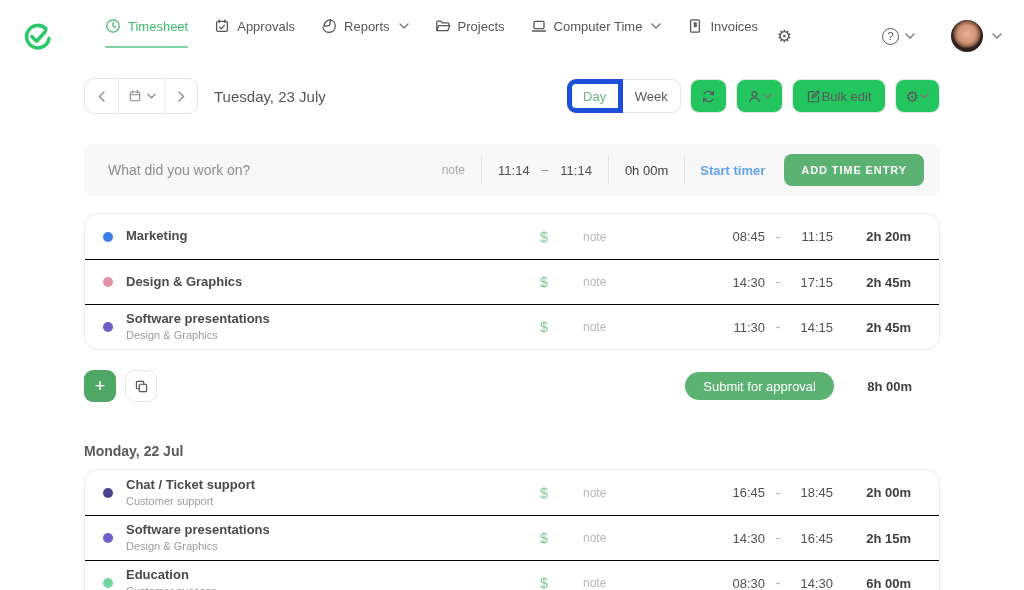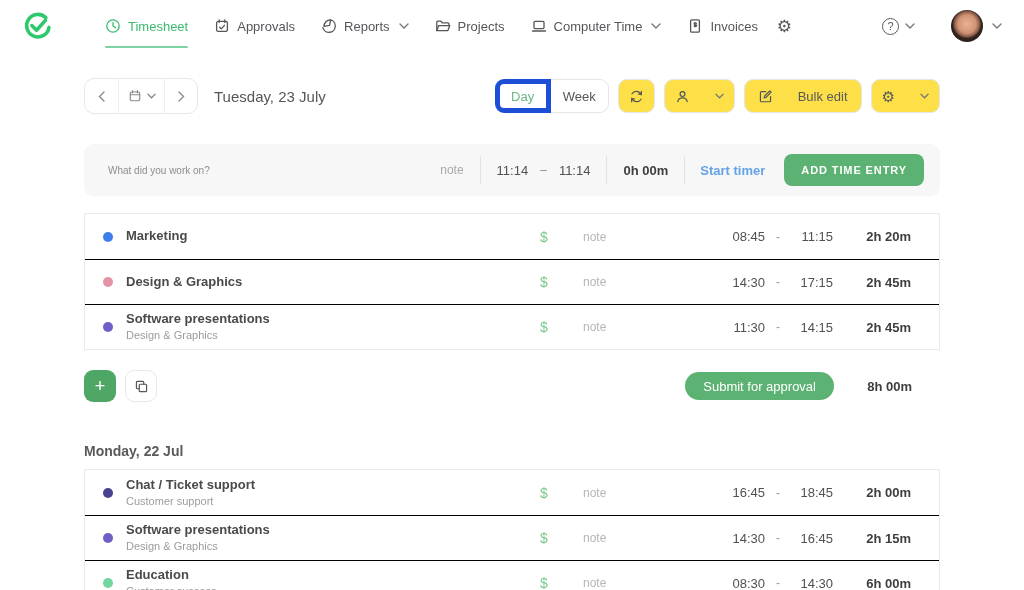--- a/index.html
+++ b/index.html
@@ -1,21 +1,21 @@
 <!DOCTYPE html>
 <html><head>
 <meta charset="utf-8">
 <style>
   *{box-sizing:border-box;margin:0;padding:0}
   html,body{width:1024px;height:590px;overflow:hidden}
   body{font-family:"Liberation Sans",sans-serif;background:#fff;color:#4b4b4b}
   svg{display:block}
 
   
-  .topnav{display:flex;align-items:center;height:52px;padding:0 22px}
+  .topnav{display:flex;align-items:flex-end;height:52px;padding:0 22px}
   .logo{width:30px;height:30px;margin-right:40px;flex:none}
   .nav-items{display:flex;align-items:center;height:52px}
   .nav-item{display:flex;align-items:center;gap:7px;padding:0 13px;height:52px;font-size:13px;color:#55565a;cursor:pointer;position:relative}
   .nav-item .chev{margin-left:2px}
   .nav-item.active{color:#3dba71}
   .nav-item.active::after{content:"";position:absolute;left:13px;right:13px;bottom:4px;height:2px;background:#7ed3a4;border-radius:2px}
   .nav-right{margin-left:auto;display:flex;align-items:center}
   .gear-glyph{font-size:17px;color:#5a5a5a;line-height:1;cursor:pointer}
   .help-group{display:flex;align-items:center;gap:6px;margin-left:90px;cursor:pointer}
   .q-circle{width:17px;height:17px;border:1.4px solid #5a5a5a;border-radius:50%;font-size:11px;color:#5a5a5a;display:flex;align-items:center;justify-content:center}
@@ -28,43 +28,43 @@
 
   
   .datebar{margin-top:26px;display:flex;align-items:center;height:36px}
   .seg-group{display:flex;border:1px solid #e7e7e7;border-radius:10px;background:#fff;overflow:hidden}
   .seg{display:flex;align-items:center;justify-content:center;gap:5px;height:34px;cursor:pointer;color:#8a8a8a}
   .seg+.seg{border-left:1px solid #efefef}
   .seg.prev,.seg.next{width:33px}
   .seg.cal{width:46px}
   .date-label{margin-left:16px;font-size:15px;color:#56575b}
   .datebar-right{margin-left:auto;display:flex;align-items:center;gap:9px}
-  .btn{height:34px;border:1px solid #e6e6e6;border-radius:9px;background:#fde047;display:flex;align-items:center;justify-content:center;gap:25px;color:#5a5a5a;font-size:13px;cursor:pointer}
+  .btn{height:34px;border:1px solid #e6e6e6;border-radius:9px;background:#22c55e;display:flex;align-items:center;justify-content:center;gap:1px;color:#5a5a5a;font-size:13px;cursor:pointer}
   .view-toggle{display:flex}
   .view-day{width:56px;height:34px;border:5px solid #1d4ed8;border-radius:9px 0 0 9px;color:#6cb683;background:#fff;display:flex;align-items:center;justify-content:center;font-size:13px;cursor:pointer}
   .view-week{width:58px;height:34px;border:1px solid #e6e6e6;border-left:none;border-radius:0 9px 9px 0;color:#55565a;background:#fff;display:flex;align-items:center;justify-content:center;font-size:13px;cursor:pointer}
   .btn.sq{width:37px}
   .btn.dd{padding:0 10px}
   .btn.bulk{padding:0 13px}
 
   
   .entrybar{margin-top:30px;height:52px;background:#f7f7f8;border-radius:9px;display:flex;align-items:center;padding:0 16px 0 24px}
-  .work-input{flex:1;min-width:0;border:none;background:transparent;outline:none;font-size:10px;color:#555;font-family:"Liberation Sans",sans-serif}
+  .work-input{flex:1;min-width:0;border:none;background:transparent;outline:none;font-size:14px;color:#555;font-family:"Liberation Sans",sans-serif}
   .work-input::placeholder{color:#8e8e8e}
   .entry-note{font-size:12px;color:#a9a9a9;margin-right:16px;cursor:text}
   .vdiv{width:1px;height:28px;background:#e2e2e2;flex:none}
   .time-seg{display:flex;align-items:center;gap:12px;padding:0 16px;font-size:13px;color:#515151}
   .time-seg span{cursor:text}
   .range-dash{color:#8e8e8e;font-size:12px}
-  .dur0{font-weight:bold;font-size:13px;color:#3e3e3e;padding:0 16px;cursor:text}
+  .dur0{font-weight:normal;font-size:13px;color:#3e3e3e;padding:0 16px;cursor:text}
   .start-timer{color:#64a3e8;font-size:13px;font-weight:bold;padding:0 15px;cursor:pointer;white-space:nowrap}
   .add-btn{background:#5cb272;color:#fff;font-size:11px;font-weight:bold;letter-spacing:.9px;border:none;border-radius:8px;height:32px;padding:0 17px;margin-left:4px;cursor:pointer;white-space:nowrap;font-family:"Liberation Sans",sans-serif}
 
   
-  .card{margin-top:17px;background:#fff;border:1px solid #eaeaea;border-radius:0}
+  .card{margin-top:17px;background:#fff;border:1px solid #eaeaea;border-radius:14px}
   .row{display:flex;align-items:center;height:45px;padding:0 28px 0 18px}
   .row+.row{border-top:1px solid #000000}
   .dot{width:10px;height:10px;border-radius:50%;margin-right:13px;flex:none}
   .row-main{flex:1;min-width:0;line-height:1.15}
   .row-title{font-size:13px;font-weight:bold;color:#4a4a4a;cursor:pointer}
   .row-sub{font-size:11px;color:#9c9c9c;margin-top:2px}
   .bill{width:30px;text-align:center;color:#7cc98f;font-size:14px;flex:none;cursor:pointer}
   .row-note{width:140px;margin-left:24px;font-size:12px;color:#b5b5b5;flex:none;cursor:text}
   .t-start,.t-end{width:42px;text-align:right;font-size:13px;color:#515151;flex:none;cursor:text}
   .t-dash{width:26px;text-align:center;color:#9a9a9a;font-size:12px;flex:none}

